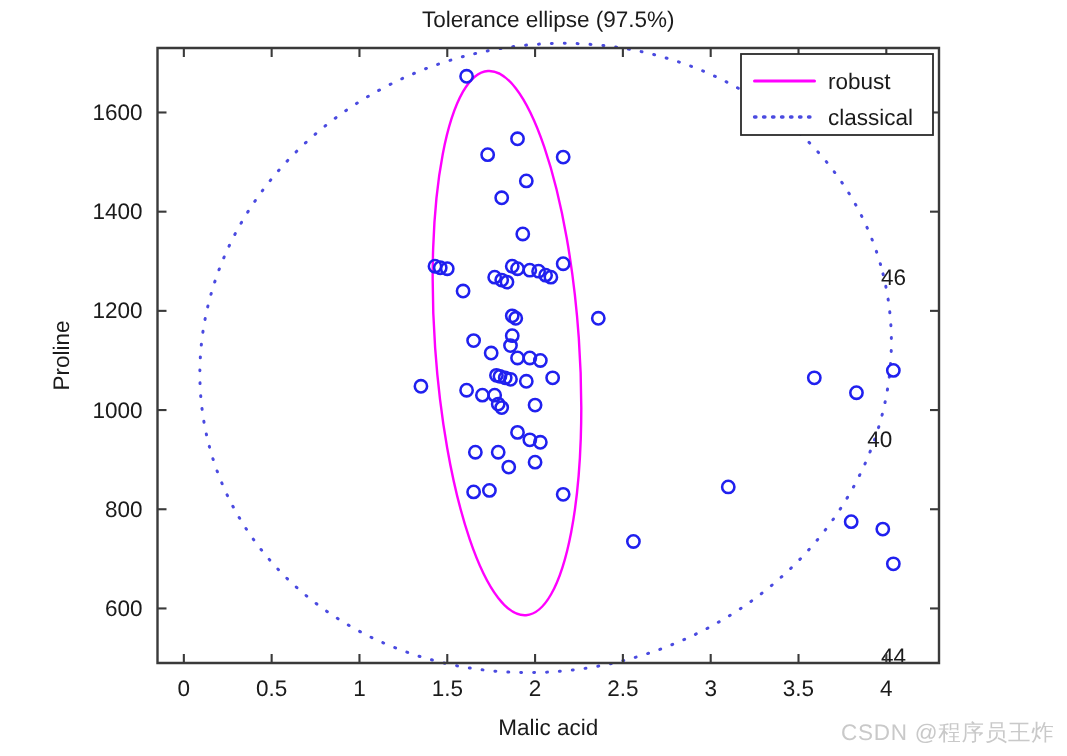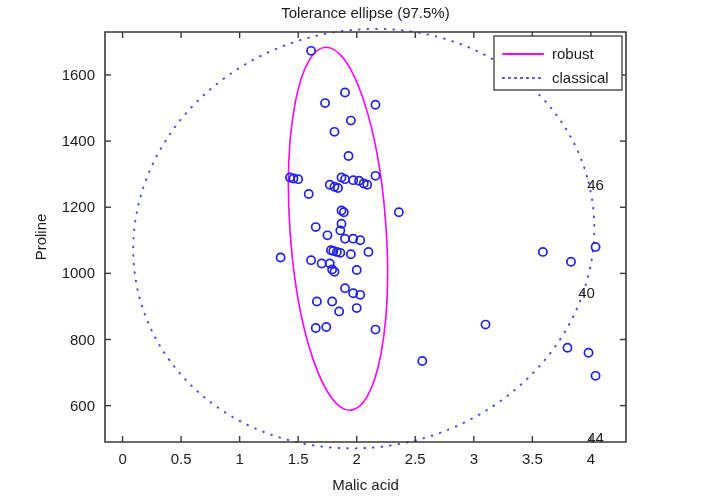--- a/index.html
+++ b/index.html
@@ -206,13 +206,14 @@
         <text x="365.5" y="490" class="axis-title" text-anchor="middle">Malic acid</text>
         <text x="0" y="0" class="axis-title" text-anchor="middle" transform="translate(46, 237) rotate(-90)">Proline</text>
         <text x="365.5" y="18" class="chart-title" text-anchor="middle">Tolerance ellipse (97.5%)</text>
         <rect x="494" y="36" width="128" height="54" class="legend-box"></rect>
         <line x1="503" y1="54" x2="543" y2="54" stroke="#ff00ff" stroke-width="2" stroke-linecap="round"></line>
         <text x="552" y="59" class="legend-text">robust</text>
         <line x1="503" y1="78" x2="543" y2="78" stroke="#4a4ae0" stroke-width="2.2" stroke-linecap="round" stroke-dasharray="1 5"></line>
         <text x="552" y="83" class="legend-text">classical</text>
       </g>
   </svg>
+  <div class="watermark">CSDN @程序员王炸</div>
 </div>
 
 </body></html>

